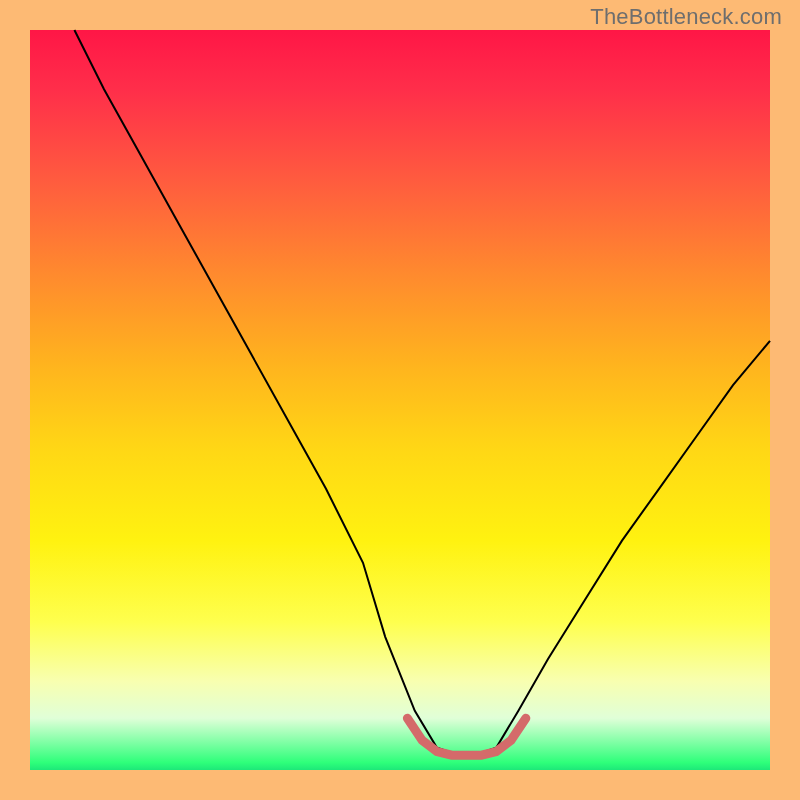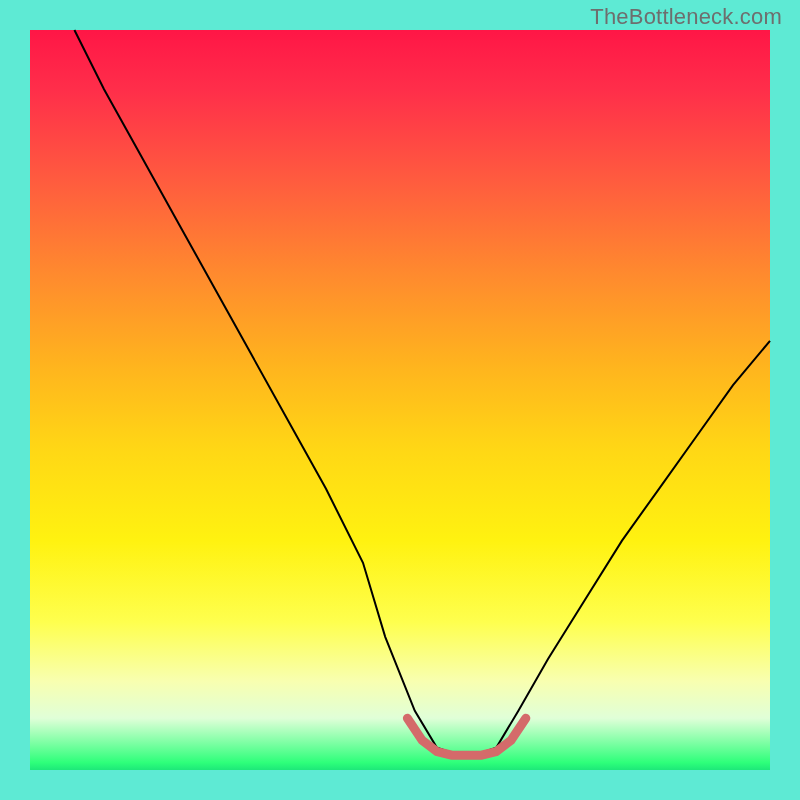--- a/index.html
+++ b/index.html
@@ -8,21 +8,21 @@
     width: 800px;
     height: 800px;
     background: #000;
     font-family: Arial, Helvetica, sans-serif;
     overflow: hidden;
   }
   .frame {
     position: relative;
     width: 800px;
     height: 800px;
-    background: #5eead4;
+    background: #fdba74;
   }
   .plot {
     position: absolute;
     left: 30px;
     top: 30px;
     width: 740px;
     height: 740px;
     
     background: linear-gradient(to bottom,
       #ff1646 0%,

